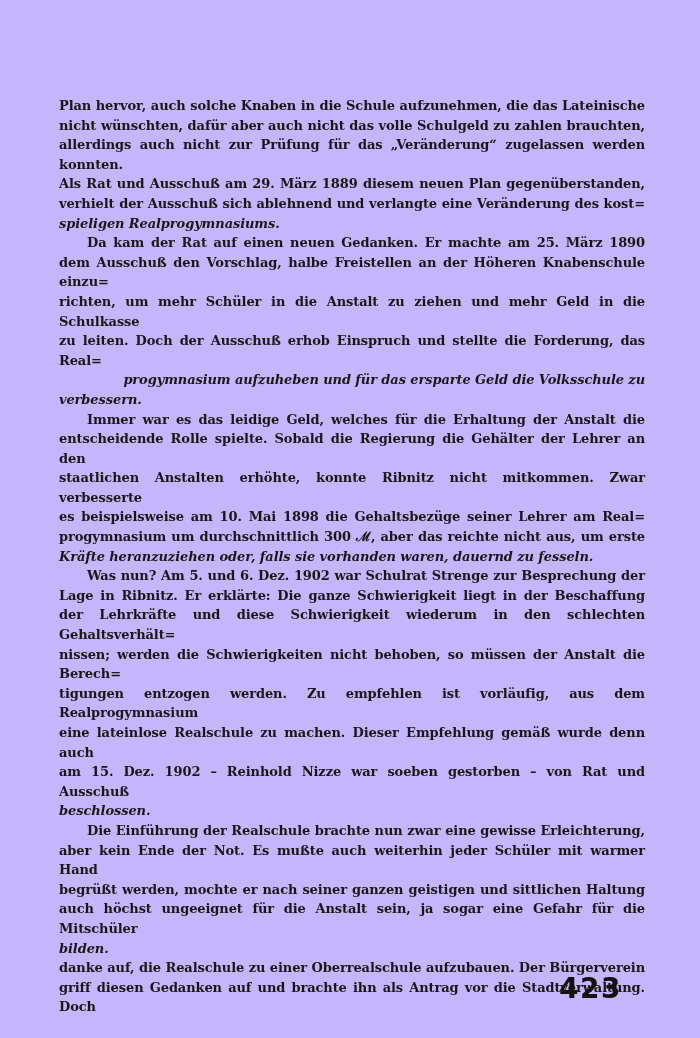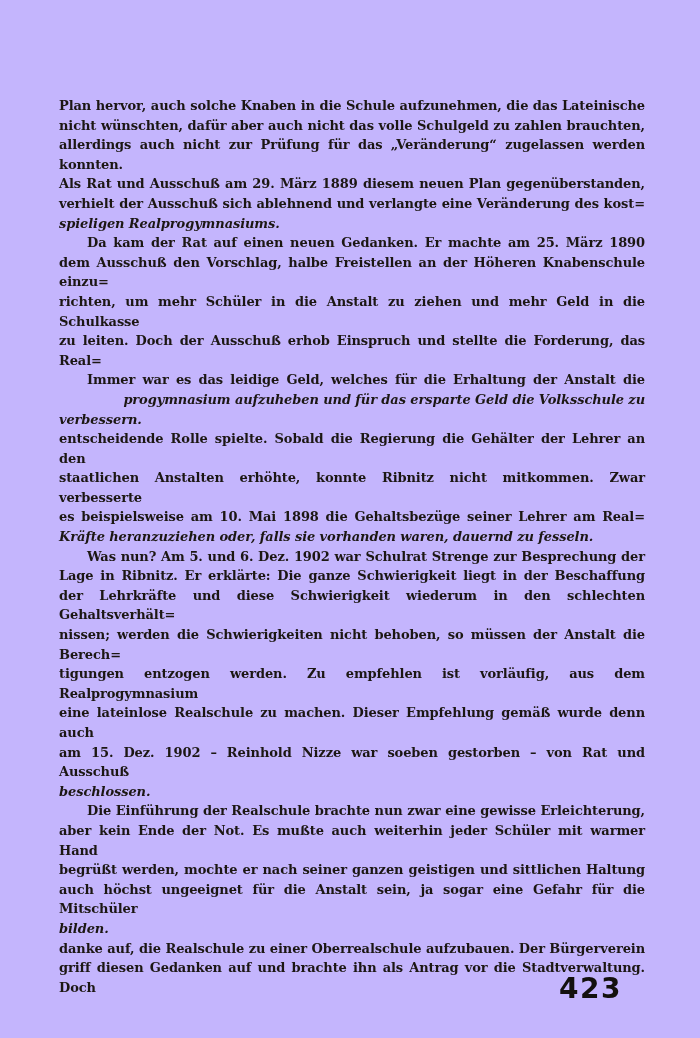--- a/index.html
+++ b/index.html
@@ -59,25 +59,26 @@
       <div class="line">Plan hervor, auch solche Knaben in die Schule aufzunehmen, die das Lateinische</div>
       <div class="line">nicht wünschten, dafür aber auch nicht das volle Schulgeld zu zahlen brauchten,</div>
       <div class="line">allerdings auch nicht zur Prüfung für das „Veränderung“ zugelassen werden konnten.</div>
       <div class="line">Als Rat und Ausschuß am 29. März 1889 diesem neuen Plan gegenüberstanden,</div>
       <div class="line">verhielt der Ausschuß sich ablehnend und verlangte eine Veränderung des kost=</div>
       <div class="line last">spieligen Realprogymnasiums.</div>
       <div class="line indent">Da kam der Rat auf einen neuen Gedanken. Er machte am 25. März 1890</div>
       <div class="line">dem Ausschuß den Vorschlag, halbe Freistellen an der Höheren Knabenschule einzu=</div>
       <div class="line">richten, um mehr Schüler in die Anstalt zu ziehen und mehr Geld in die Schulkasse</div>
       <div class="line">zu leiten. Doch der Ausschuß erhob Einspruch und stellte die Forderung, das Real=</div>
+      <div class="line last">progymnasium aufzuheben und für das ersparte Geld die Volksschule zu verbessern.</div>
       <div class="line indent">Immer war es das leidige Geld, welches für die Erhaltung der Anstalt die</div>
-      <div class="line last">progymnasium aufzuheben und für das ersparte Geld die Volksschule zu verbessern.</div>
       <div class="line">entscheidende Rolle spielte. Sobald die Regierung die Gehälter der Lehrer an den</div>
       <div class="line">staatlichen Anstalten erhöhte, konnte Ribnitz nicht mitkommen. Zwar verbesserte</div>
       <div class="line">es beispielsweise am 10. Mai 1898 die Gehaltsbezüge seiner Lehrer am Real=</div>
+      <div class="line">progymnasium um durchschnittlich 300 ℳ, aber das reichte nicht aus, um erste</div>
       <div class="line last">Kräfte heranzuziehen oder, falls sie vorhanden waren, dauernd zu fesseln.</div>
       <div class="line indent">Was nun? Am 5. und 6. Dez. 1902 war Schulrat Strenge zur Besprechung der</div>
       <div class="line">Lage in Ribnitz. Er erklärte: Die ganze Schwierigkeit liegt in der Beschaffung</div>
       <div class="line">der Lehrkräfte und diese Schwierigkeit wiederum in den schlechten Gehaltsverhält=</div>
       <div class="line">nissen; werden die Schwierigkeiten nicht behoben, so müssen der Anstalt die Berech=</div>
       <div class="line">tigungen entzogen werden. Zu empfehlen ist vorläufig, aus dem Realprogymnasium</div>
       <div class="line">eine lateinlose Realschule zu machen. Dieser Empfehlung gemäß wurde denn auch</div>
       <div class="line">am 15. Dez. 1902 – Reinhold Nizze war soeben gestorben – von Rat und Ausschuß</div>
       <div class="line last">beschlossen.</div>
       <div class="line indent">Die Einführung der Realschule brachte nun zwar eine gewisse Erleichterung,</div>

